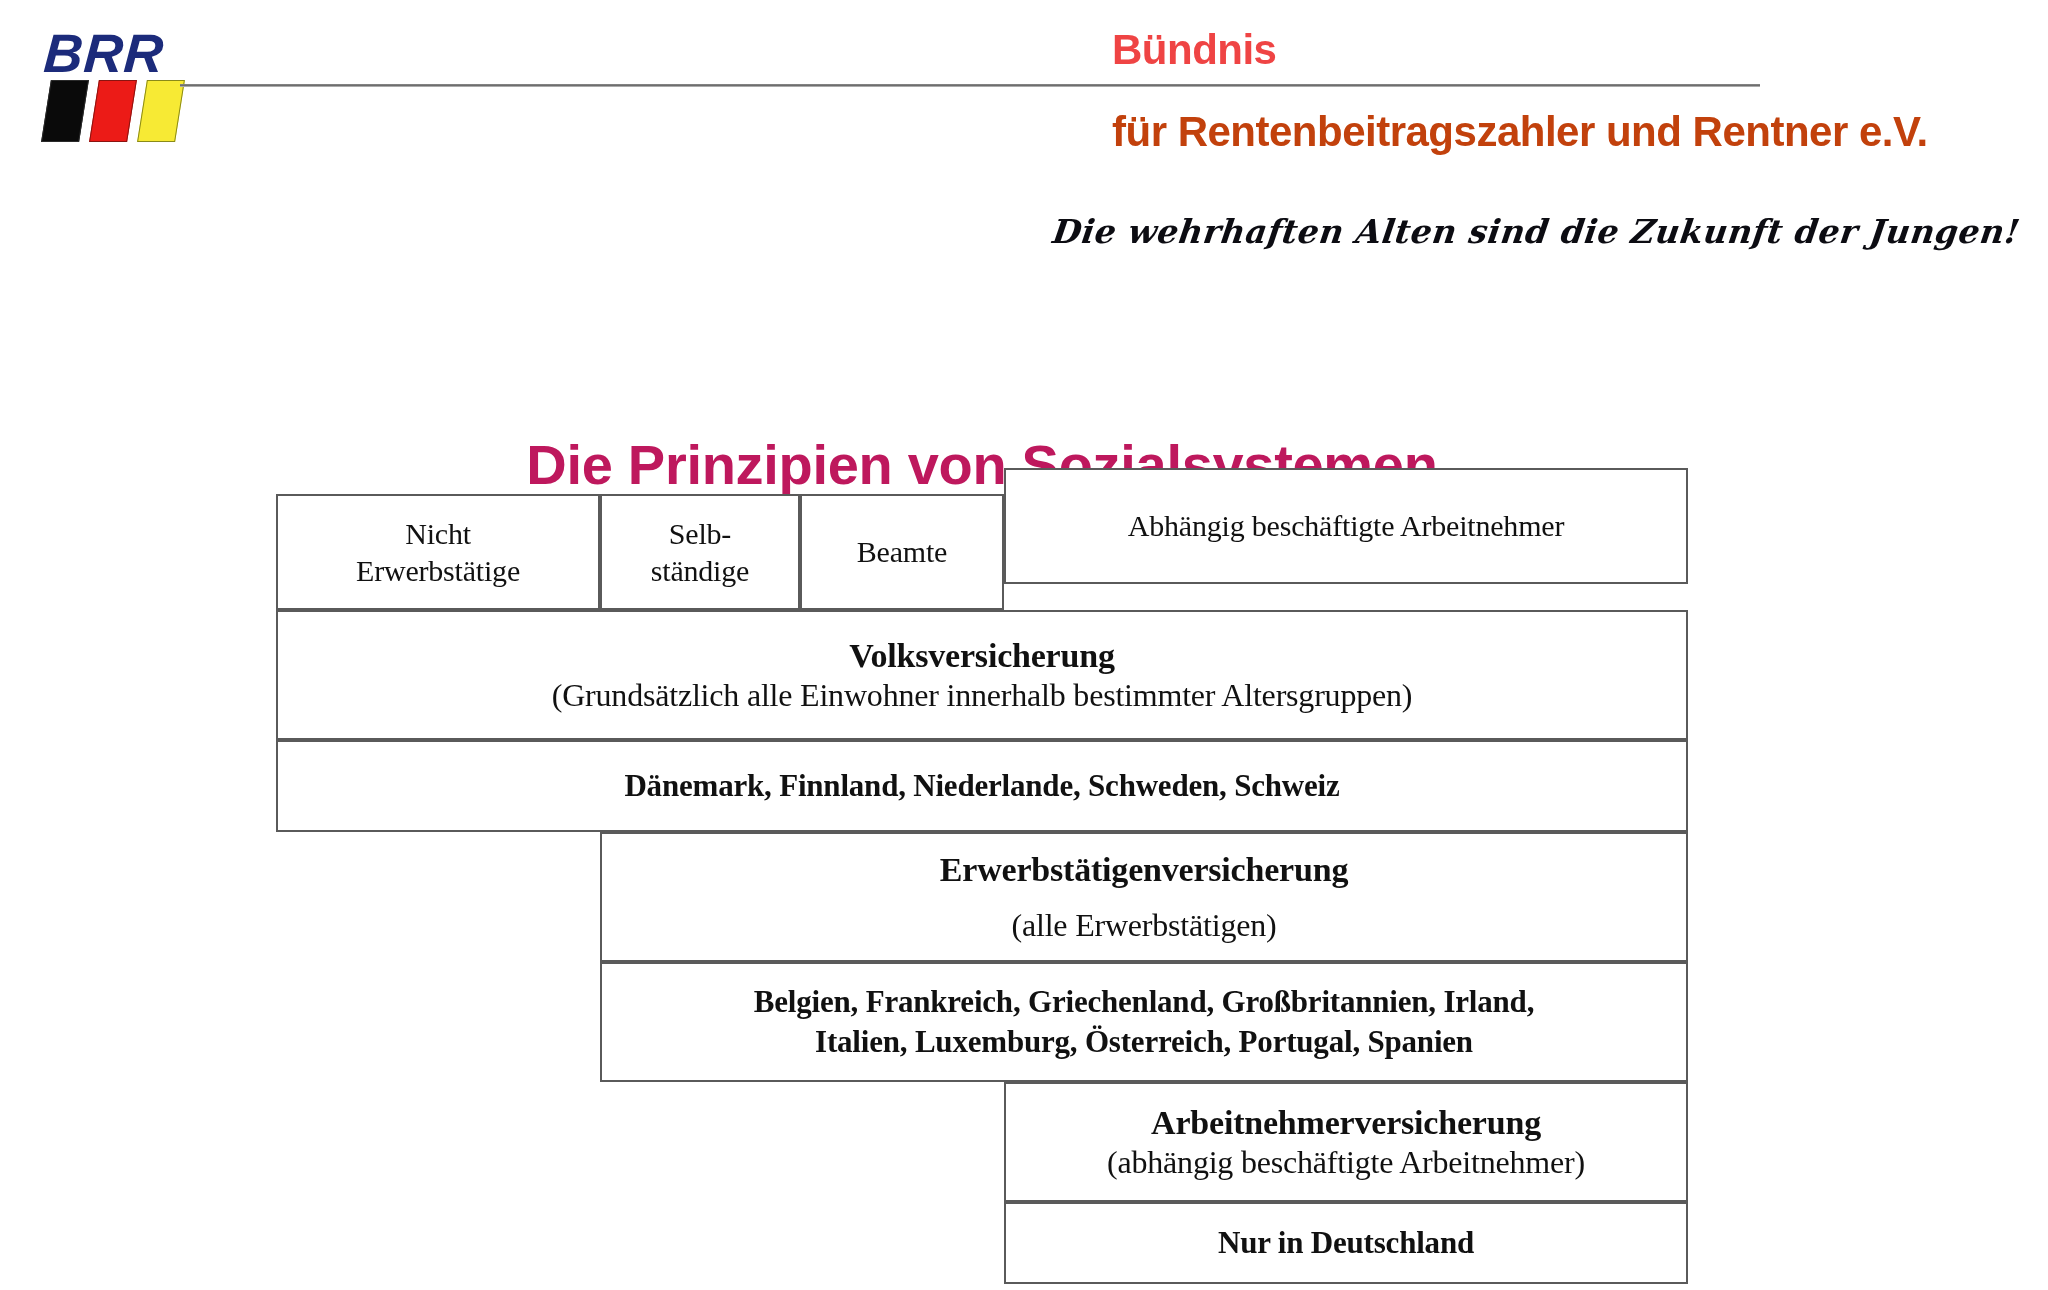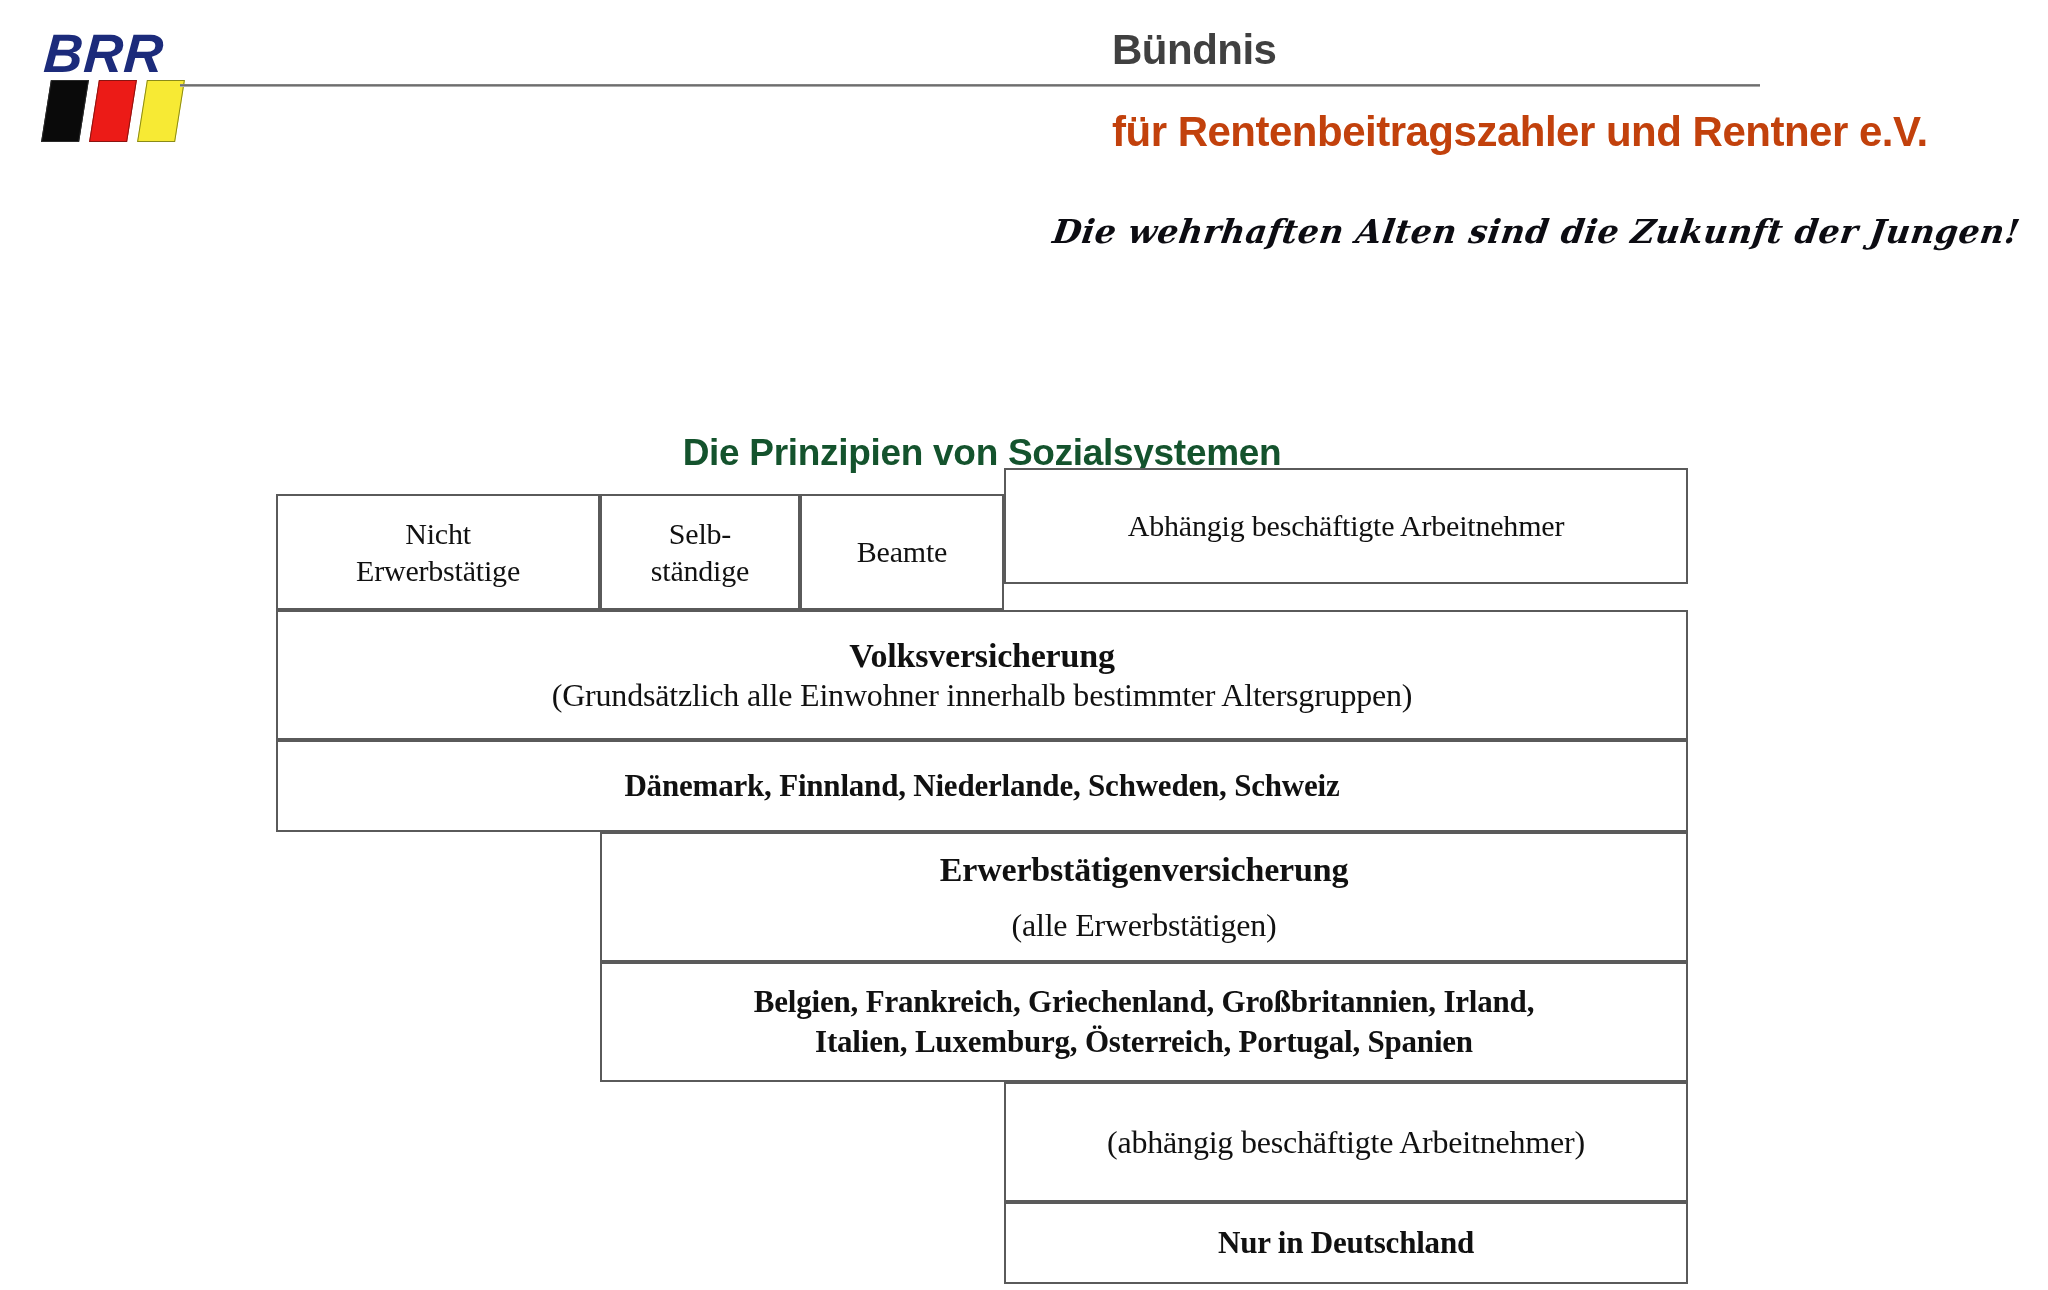--- a/index.html
+++ b/index.html
@@ -73,21 +73,21 @@
     background: linear-gradient(to bottom, #8b8b8b 0%, #6e6e6e 50%, #c9c9c9 100%);
   }
 
   .org-line1 {
     position: absolute;
     left: 1112px;
     top: 26px;
     font-family: "Liberation Sans", sans-serif;
     font-weight: bold;
     font-size: 42px;
-    color: #404040;
+    color: #ef4444;
     letter-spacing: -0.5px;
   }
   .org-line2 {
     position: absolute;
     left: 1112px;
     top: 108px;
     font-family: "Liberation Sans", sans-serif;
     font-weight: bold;
     font-size: 42px;
     color: #c2410c;
@@ -117,22 +117,22 @@
     height: 1290px;
   }
   .diagram-title {
     position: absolute;
     left: 276px;
     top: 432px;
     width: 1412px;
     text-align: center;
     font-family: "Liberation Sans", sans-serif;
     font-weight: bold;
-    font-size: 37px;
-    color: #14532d;
+    font-size: 56px;
+    color: #be185d;
     letter-spacing: -0.3px;
   }
 
   .box {
     position: absolute;
     box-sizing: border-box;
     border: 2px solid #5a5a5a;
     background: #ffffff;
     display: flex;
     flex-direction: column;
@@ -237,19 +237,20 @@
   <div class="box" id="row-erwerb">
     <div class="ttl">Erwerbstätigenversicherung</div>
     <div class="sub">(alle Erwerbstätigen)</div>
   </div>
   <div class="box" id="row-erwerb-land">
     <div class="bold-list">Belgien, Frankreich, Griechenland, Großbritannien, Irland,</div>
     <div class="bold-list">Italien, Luxemburg, Österreich, Portugal, Spanien</div>
   </div>
 
   <div class="box" id="row-arbn">
+    <div class="ttl">Arbeitnehmerversicherung</div>
     <div class="sub">(abhängig beschäftigte Arbeitnehmer)</div>
   </div>
   <div class="box" id="row-arbn-land">
     <div class="bold-list">Nur in Deutschland</div>
   </div>
 
 </div>
 
 </body></html>

